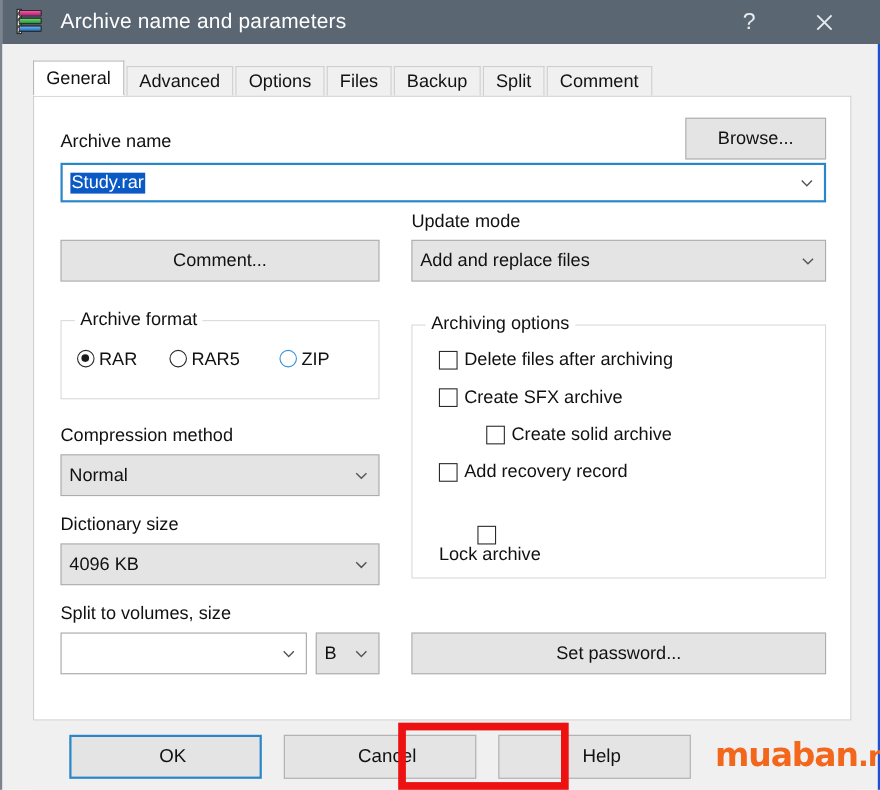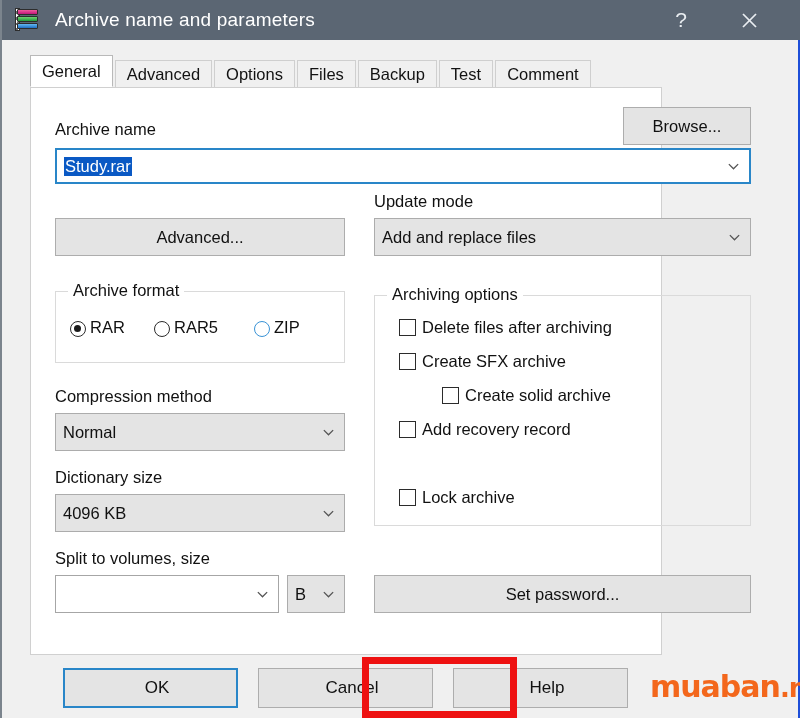--- a/index.html
+++ b/index.html
@@ -96,21 +96,21 @@
     border-bottom: 1px solid #ffffff;
     position: relative;
     z-index: 3;
     font-weight: 400;
   }
 
   
   #tabpage {
     position: absolute;
     left: 28px; top: 87px;
-    width: 632px; height: 568px;
+    width: 744px; height: 568px;
     background: #ffffff;
     border: 1px solid #d0d0d0;
   }
 
   .lbl {
     position: absolute;
     font-size: 16.5px;
     color: #111111;
     white-space: nowrap;
   }
@@ -159,21 +159,21 @@
     background: #ffffff;
     padding: 0 5px;
     font-size: 16.5px;
     color: #111111;
     white-space: nowrap;
   }
 
   
   .radio {
     position: absolute;
-    display: flex; align-items: flex-end;
+    display: flex; align-items: flex-start;
     font-size: 16.5px; color: #111111;
     white-space: nowrap;
   }
   .rdot {
     width: 16px; height: 16px;
     border-radius: 50%;
     border: 1.5px solid #2b2b2b;
     background: #ffffff;
     margin-right: 4px;
     position: relative;
@@ -282,21 +282,21 @@
     <div class="tab">
         <span>Options</span>
       </div>
     <div class="tab">
         <span>Files</span>
       </div>
     <div class="tab">
         <span>Backup</span>
       </div>
     <div class="tab">
-        <span>Test</span>
+        <span>Split</span>
       </div>
     <div class="tab">
         <span>Comment</span>
       </div>
   </div>
 
   <div id="tabpage">
 
     <div class="lbl" style="left:24px; top:32px;">Archive name</div>
 
@@ -305,21 +305,21 @@
     </div>
 
     <div class="combo focus" style="left:24px; top:60px; width:696px; height:36px;">
       <span class="sel-text">Study.rar</span>
       <svg class="chev" viewBox="0 0 14 14">
         <polyline points="2,5 7,10 12,5" fill="none" stroke="#555" stroke-width="1.4"></polyline>
       </svg>
     </div>
 
     <div class="btn" style="left:24px; top:130px; width:290px; height:38px;">
-      <span>Advanced...</span>
+      <span>Comment...</span>
     </div>
 
     <div class="lbl" style="left:343px; top:104px;">Update mode</div>
     <div class="combo gray" style="left:343px; top:130px; width:377px; height:38px;">
       <span>Add and replace files</span>
       <svg class="chev" viewBox="0 0 14 14">
         <polyline points="2,5 7,10 12,5" fill="none" stroke="#555" stroke-width="1.4"></polyline>
       </svg>
     </div>
 
@@ -382,21 +382,21 @@
         <span>Create SFX archive</span>
       </div>
       <div class="check" style="left:24px; top:90px;padding-left:43px;">
         <span class="cbox"></span>
         <span>Create solid archive</span>
       </div>
       <div class="check" style="left:24px; top:124px;">
         <span class="cbox"></span>
         <span>Add recovery record</span>
       </div>
-      <div class="check" style="left:24px; top:192px;">
+      <div class="check" style="left:24px; top:182px;flex-direction:column;">
         <span class="cbox"></span>
         <span>Lock archive</span>
       </div>
     </div>
 
     <div class="btn" style="left:343px; top:487px; width:377px; height:38px;text-align:center;">
       <span>Set password...</span>
     </div>
 
   </div>

